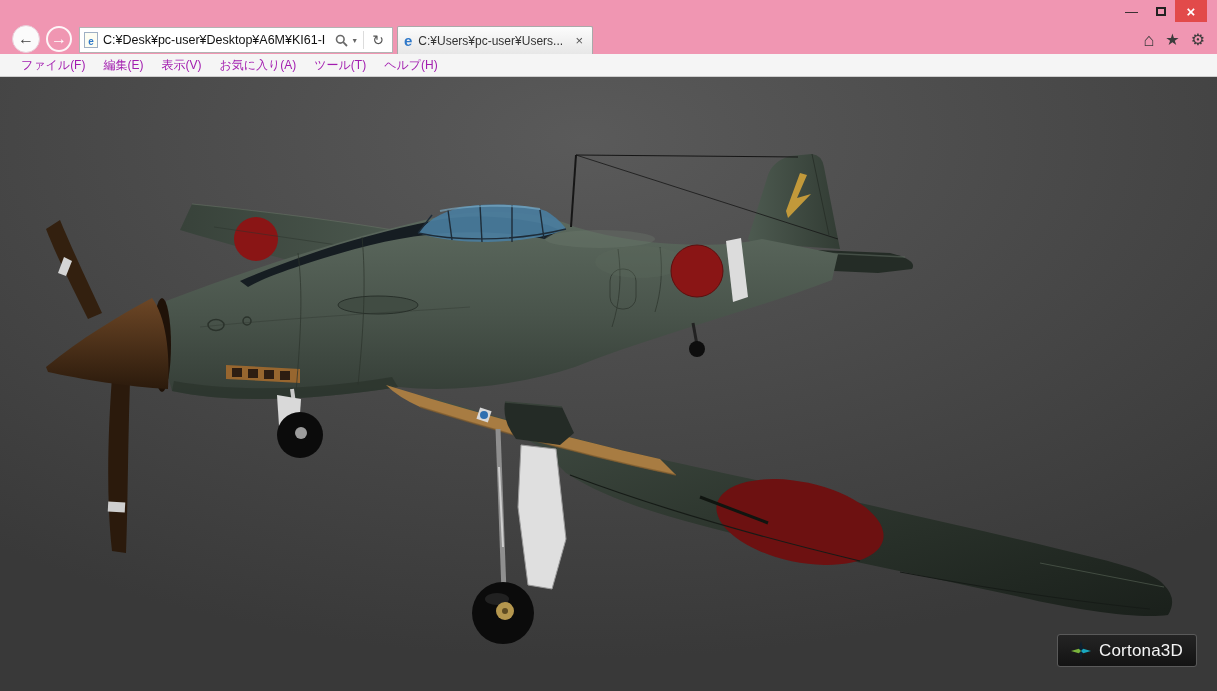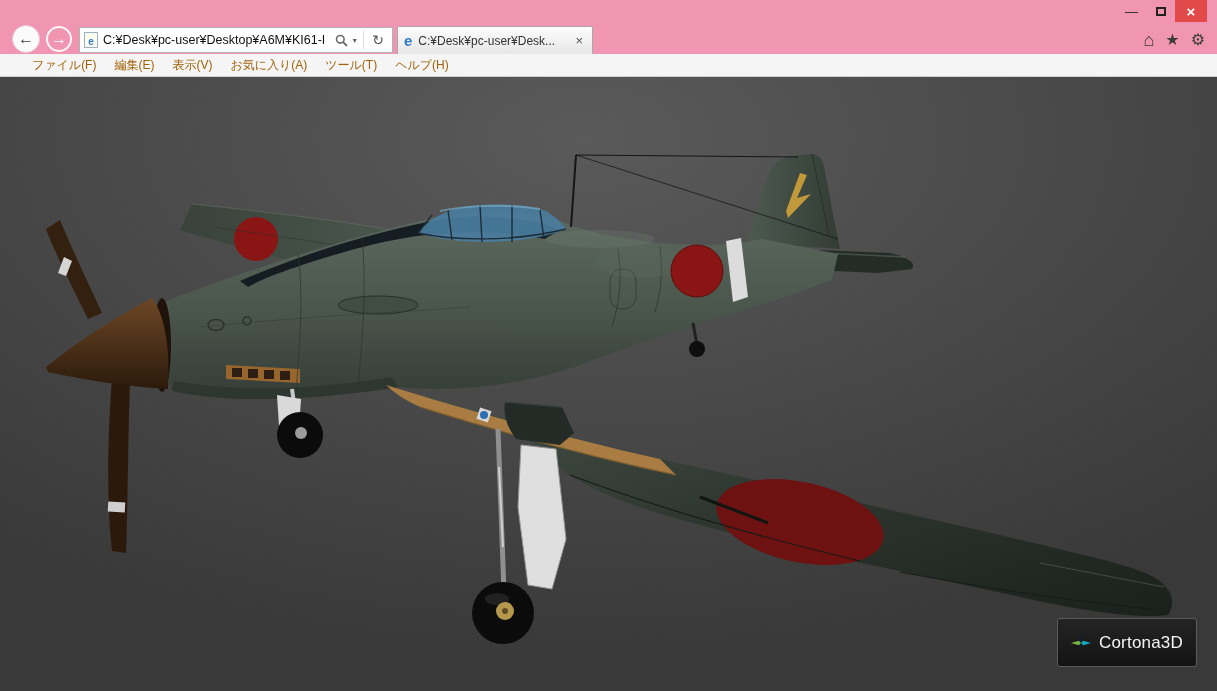--- a/index.html
+++ b/index.html
@@ -37,30 +37,30 @@
   .tab-ie { color:#2e78c9; font-weight:bold; font-size:15px; margin-right:6px; }
   .tab-title { flex:1; font-size:12px; color:#333; white-space:nowrap; overflow:hidden; }
   .tab-close { font-size:13px; color:#555; padding:0 3px; }
 
   .nav-extras { position:absolute; top:29px; right:12px; display:flex; gap:11px; align-items:center;
                 height:22px; color:#3b3b3b; z-index:20; }
   .extra-icon { font-size:16px; line-height:1; }
 
   
   .menubar { position:absolute; top:54px; left:0; width:100%; height:23px; background:#f5f5f5;
-             border-bottom:1px solid #cfcfcf; display:flex; align-items:center; padding-left:23px;
-             font-size:12px; color:#a16207; }
+             border-bottom:1px solid #cfcfcf; display:flex; align-items:center; padding-left:12px;
+             font-size:12px; color:#a21caf; }
   .menu-item { padding:3px 9px; }
 
   
   .viewport { position:absolute; top:77px; left:0; width:1217px; height:614px;
               background:radial-gradient(ellipse 950px 520px at 48% 10%, #5a5a5a 0%, #4a4a4a 48%, #393939 100%); }
   .viewport svg { display:block; }
 
-  .brand-badge { position:absolute; right:20px; bottom:24px; height:49px;
+  .brand-badge { position:absolute; right:20px; bottom:24px; height:33px;
                  background:linear-gradient(#242424,#131313); border:1px solid #5a5a5a; border-radius:3px;
                  display:flex; align-items:center; gap:8px; padding:4px 13px; }
   .brand-text { color:#f5f5f5; font-size:17px; letter-spacing:.2px; }
 </style>
 </head>
 <body>
 
 <div class="window">
 
   <div class="window-controls">
@@ -91,21 +91,21 @@
           <line x1="8.2" y1="8.2" x2="12" y2="12" stroke="#6a6a6a" stroke-width="1.8"></line>
         </svg>
     </span>
     <span class="dropdown-arrow">▼</span>
     <span class="bar-sep"></span>
     <span class="refresh-icon">↻</span>
   </div>
 
   <div class="tab">
     <span class="tab-ie">e</span>
-    <span class="tab-title">C:¥Desk¥pc-user¥Desk...</span>
+    <span class="tab-title">C:¥Users¥pc-user¥Users...</span>
     <span class="tab-close">×</span>
   </div>
 
   <div class="nav-extras">
     <span class="extra-icon" style="font-size:18px">⌂</span>
     <span class="extra-icon">★</span>
     <span class="extra-icon">⚙</span>
   </div>
 
   <div class="menubar">

